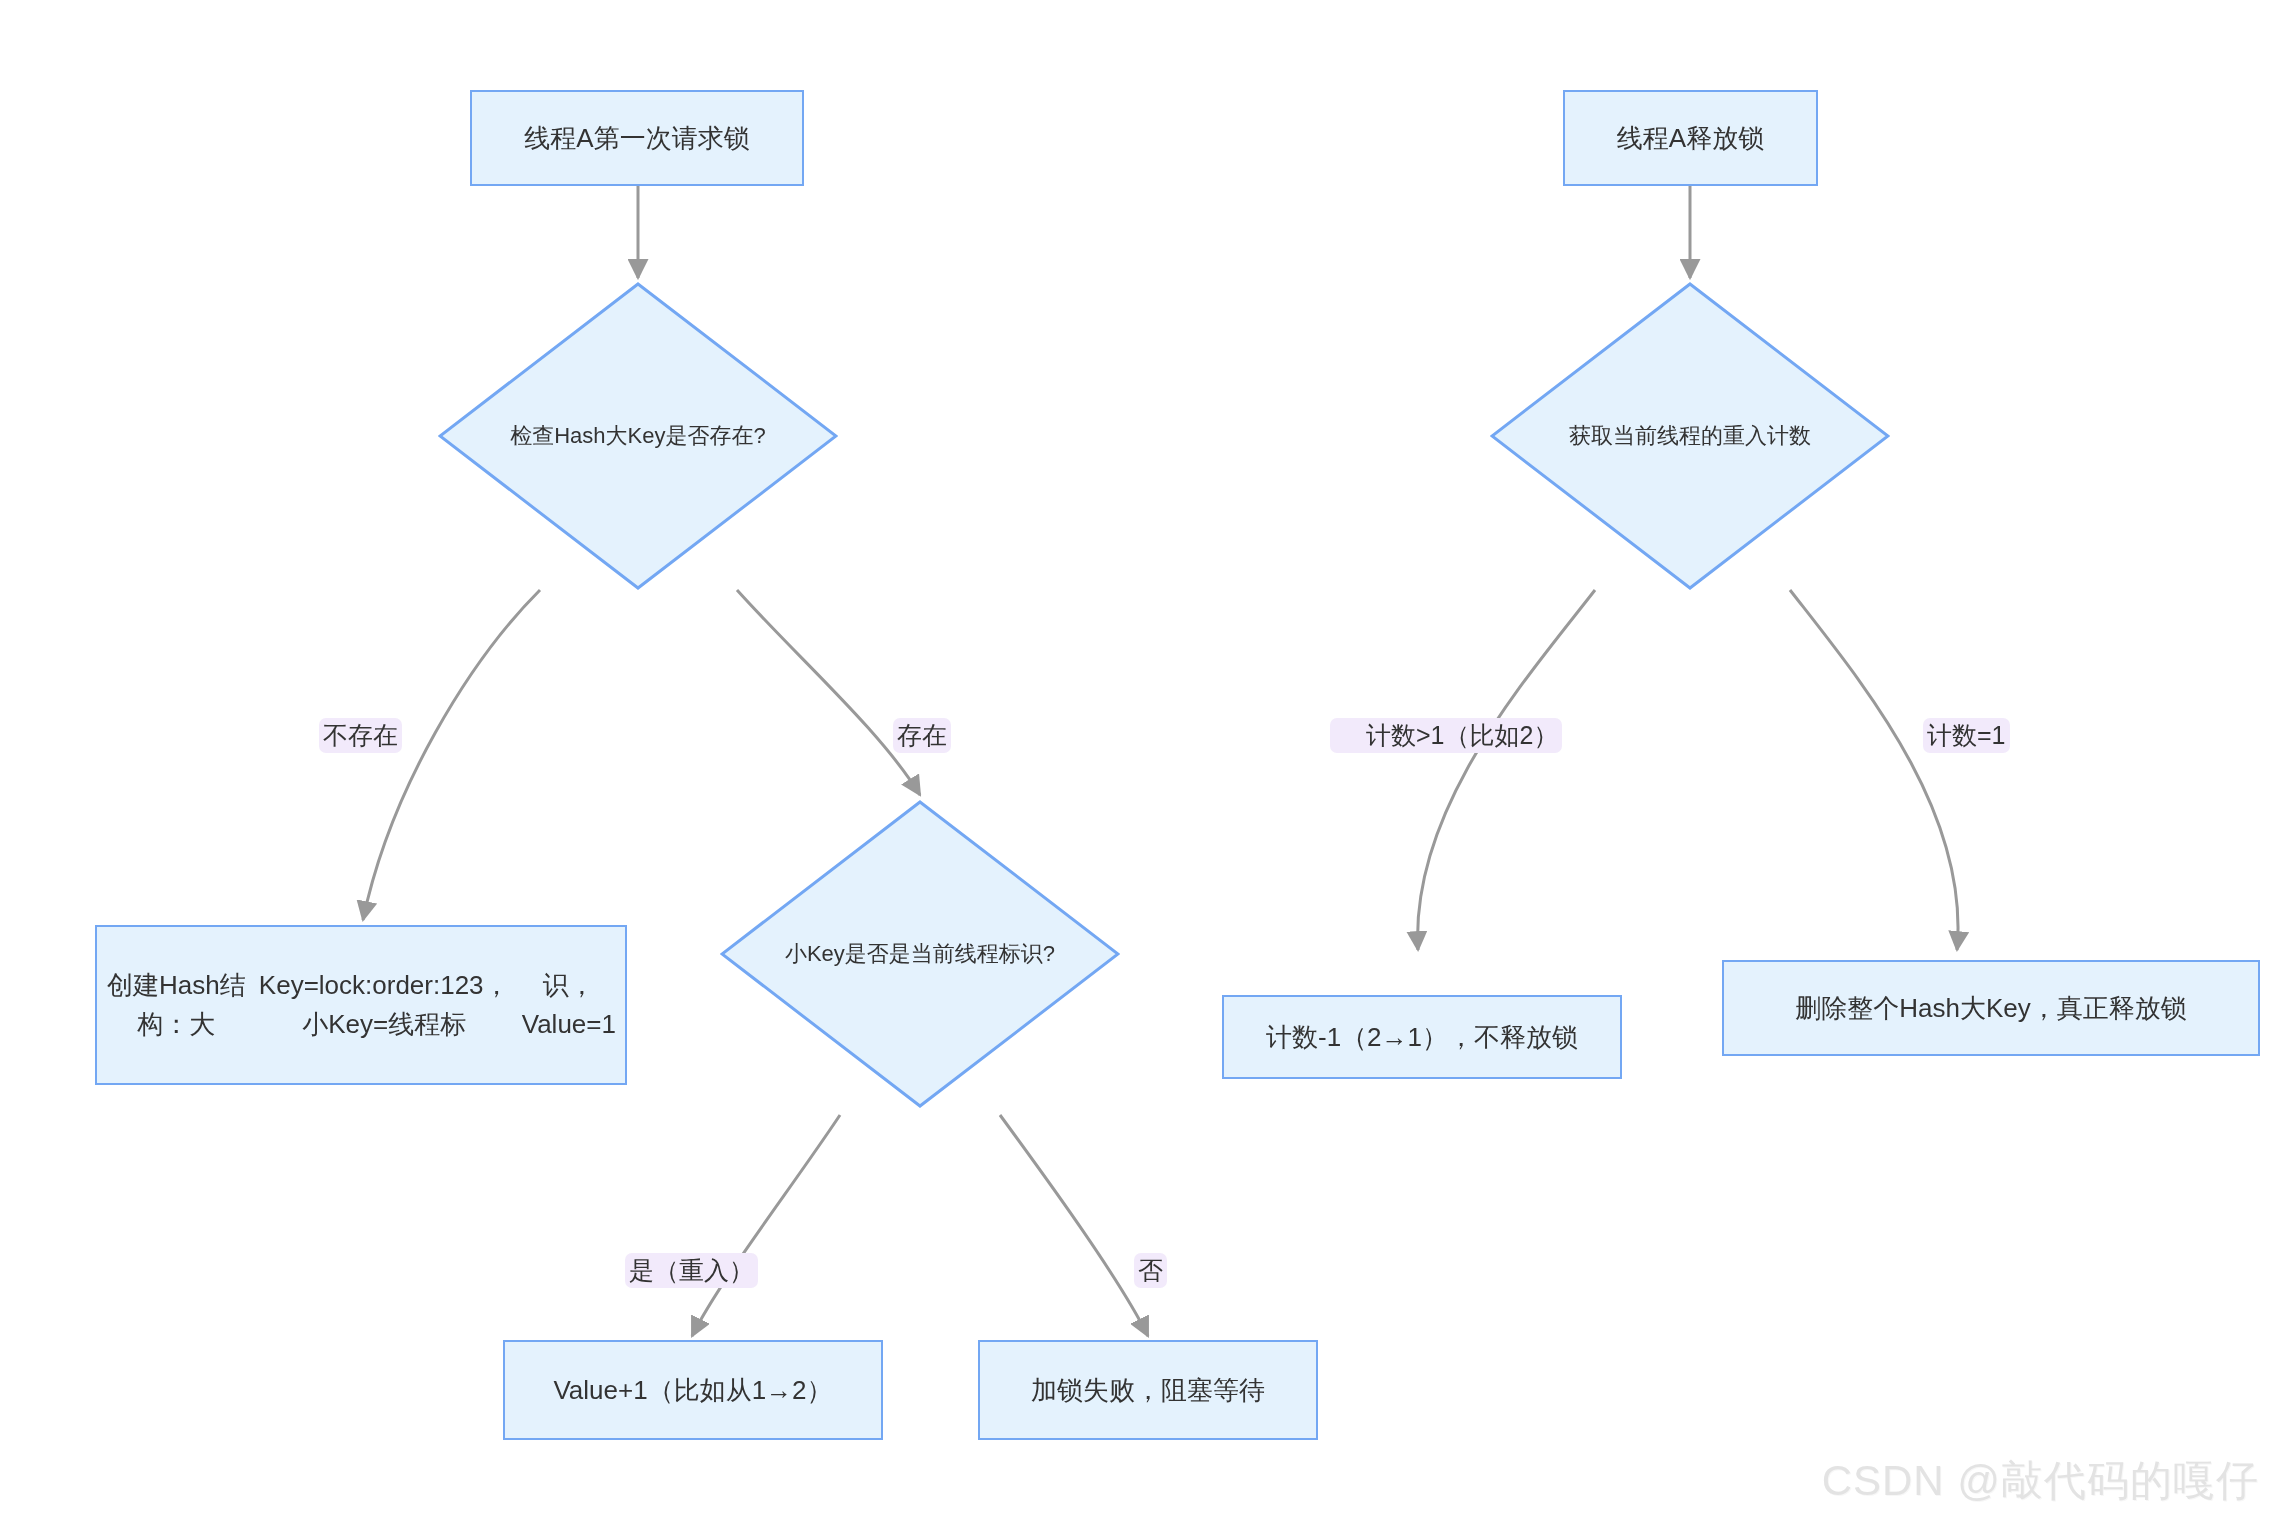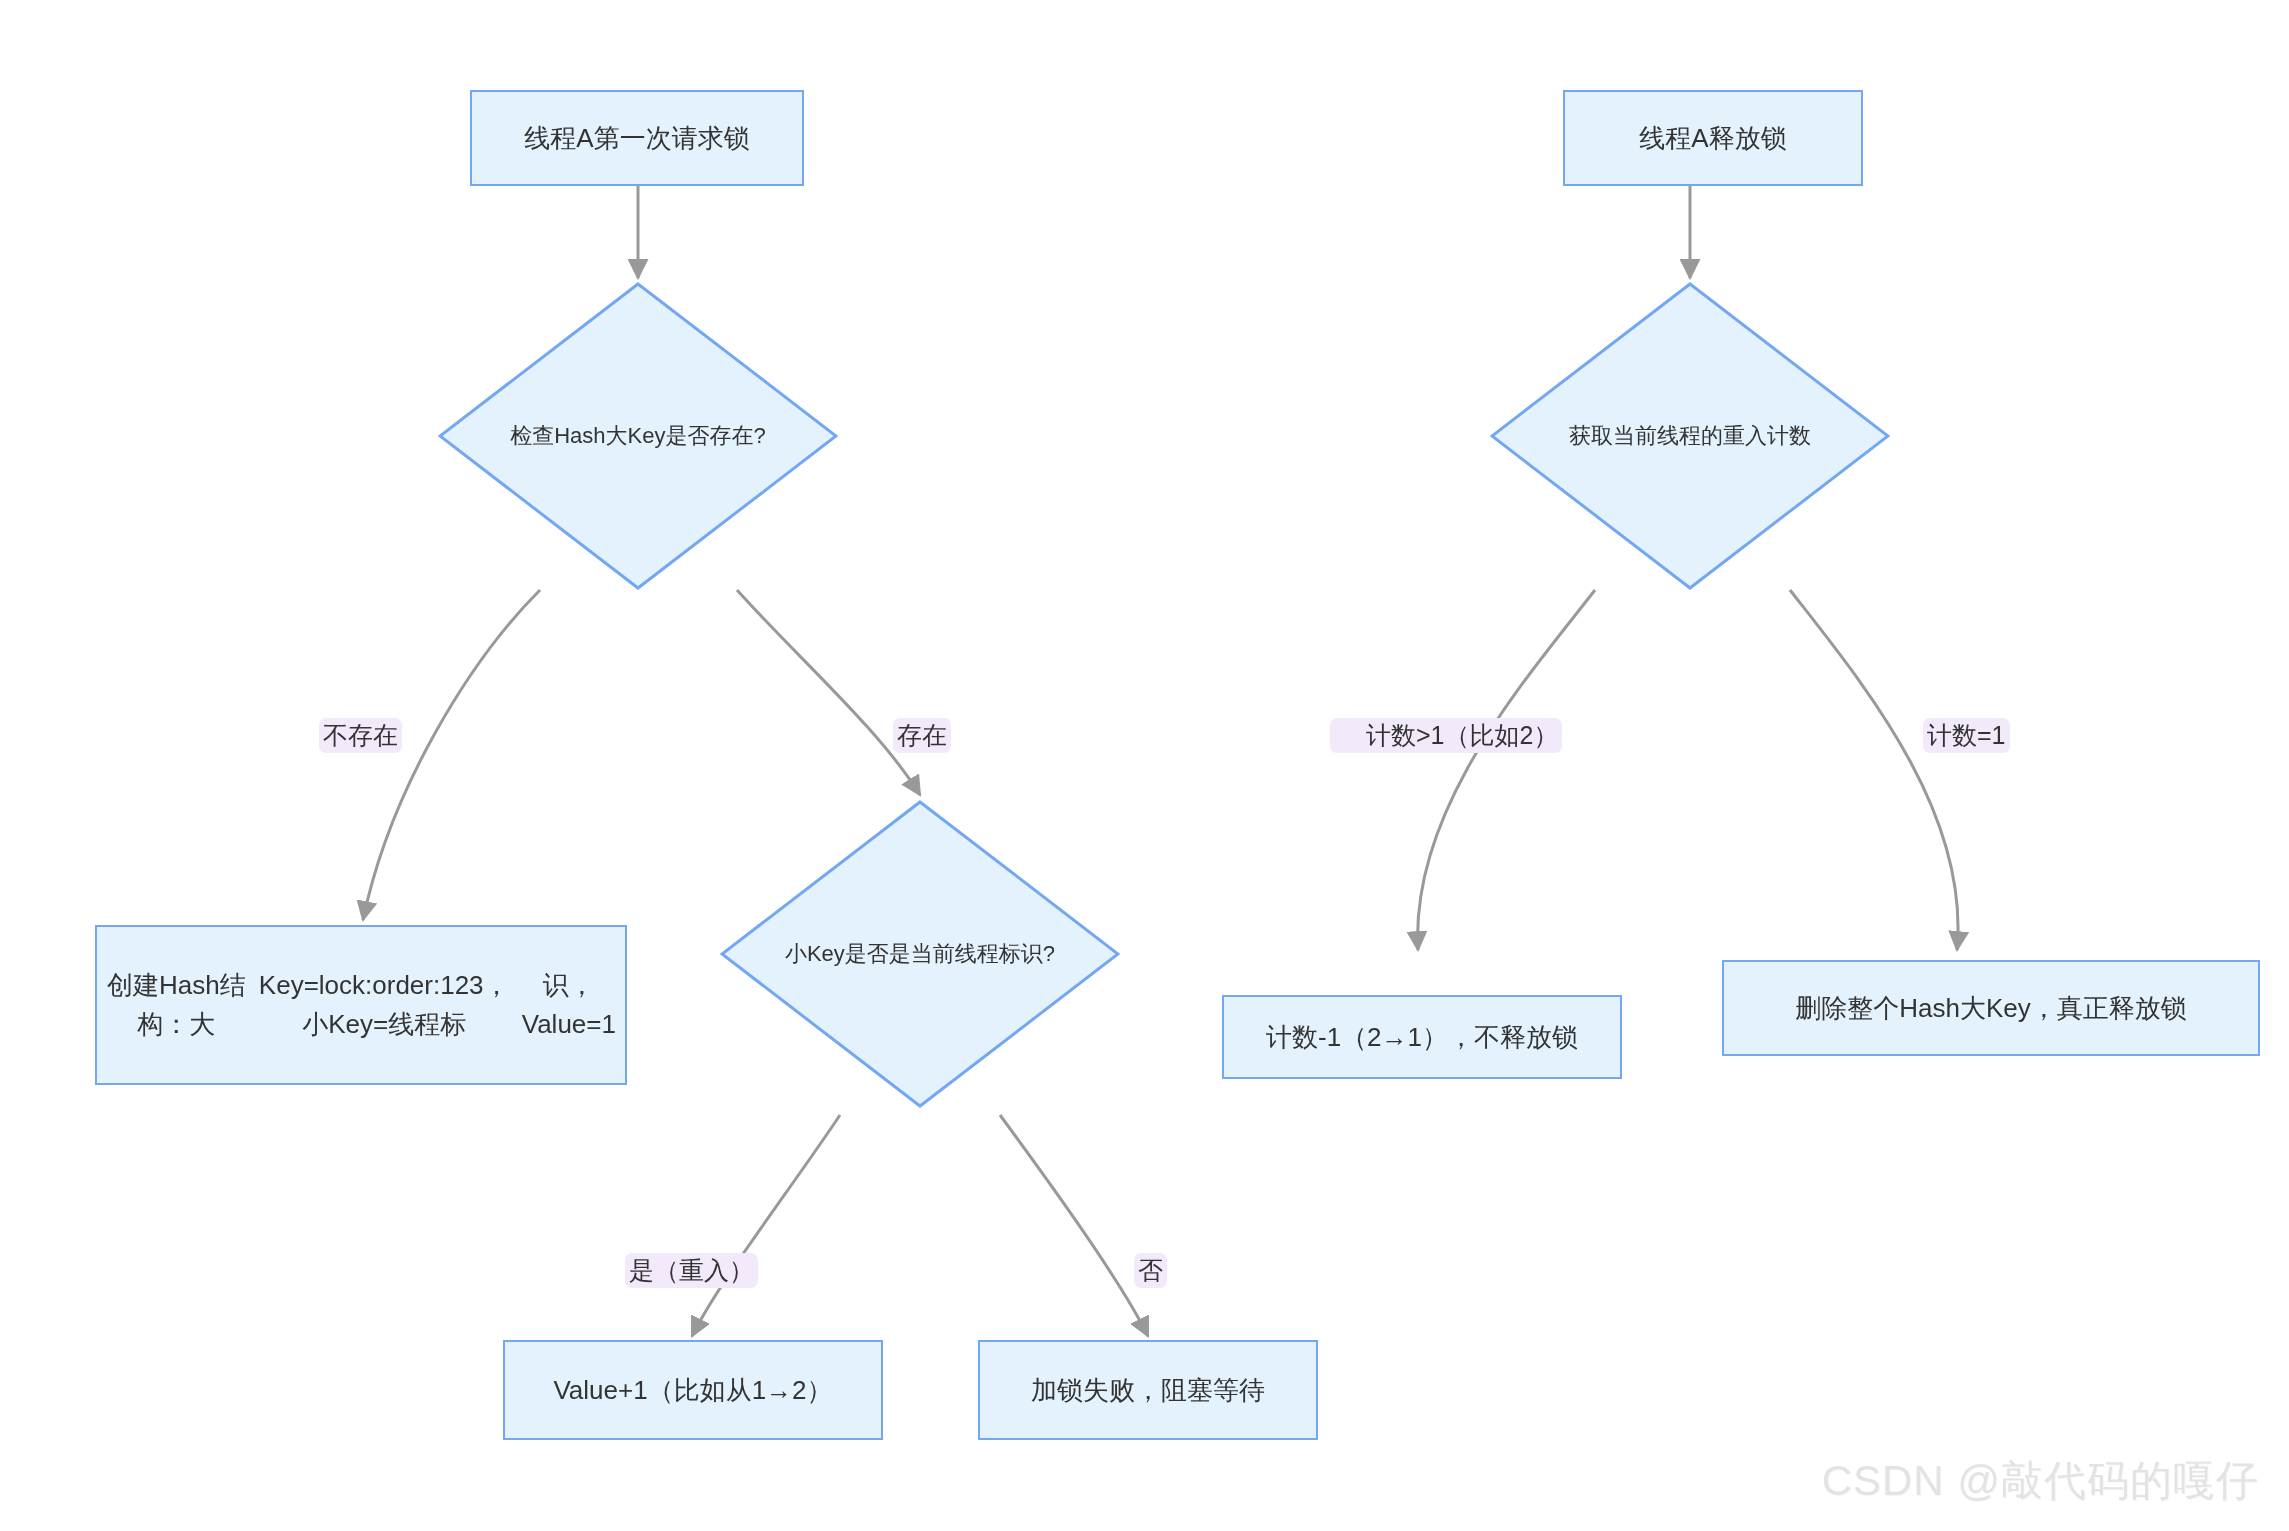--- a/index.html
+++ b/index.html
@@ -153,21 +153,21 @@
   </div>
 
   <div class="node rect" style="left:503px; top:1340px; width:380px; height:100px;">
     <span>Value+1（比如从1→2）</span>
   </div>
 
   <div class="node rect" style="left:978px; top:1340px; width:340px; height:100px;">
     <span>加锁失败，阻塞等待</span>
   </div>
 
-  <div class="node rect" style="left:1563px; top:90px; width:300px; height:96px;">
+  <div class="node rect" style="left:1563px; top:90px; width:255px; height:96px;">
     <span>线程A释放锁</span>
   </div>
 
   <div class="diamond-wrap" style="left:1490px; top:282px; width:400px; height:308px;">
     <svg class="diamond-shape" viewBox="0 0 400 308" preserveAspectRatio="none">
       <polygon points="200,2 398,154 200,306 2,154" fill="#e4f2fd" stroke="#73a7f3" stroke-width="3"></polygon>
     </svg>
     <span class="diamond-label">获取当前线程的重入计数</span>
   </div>
 

